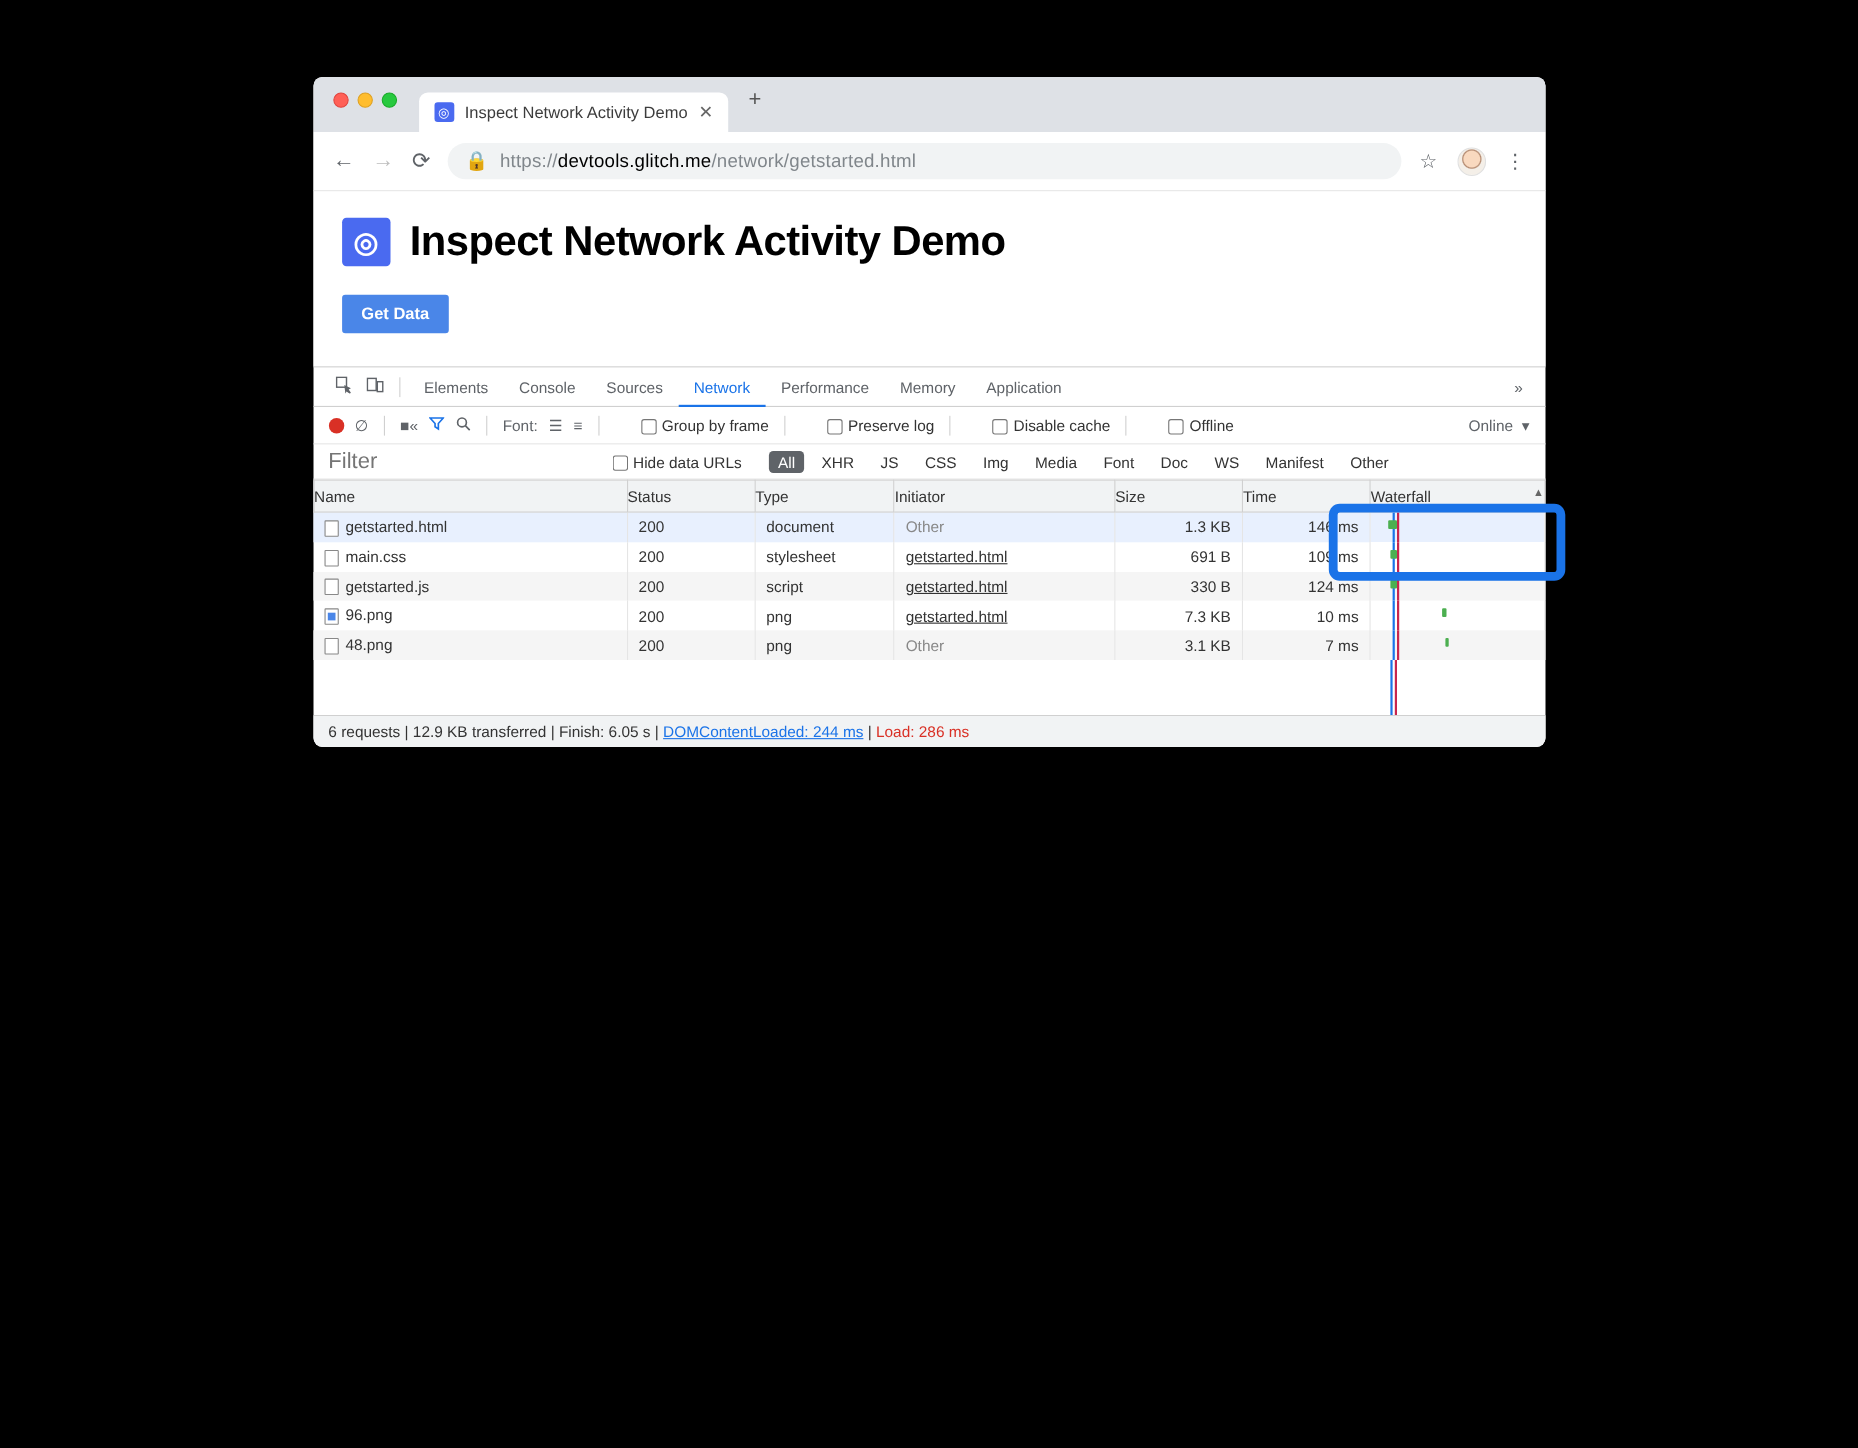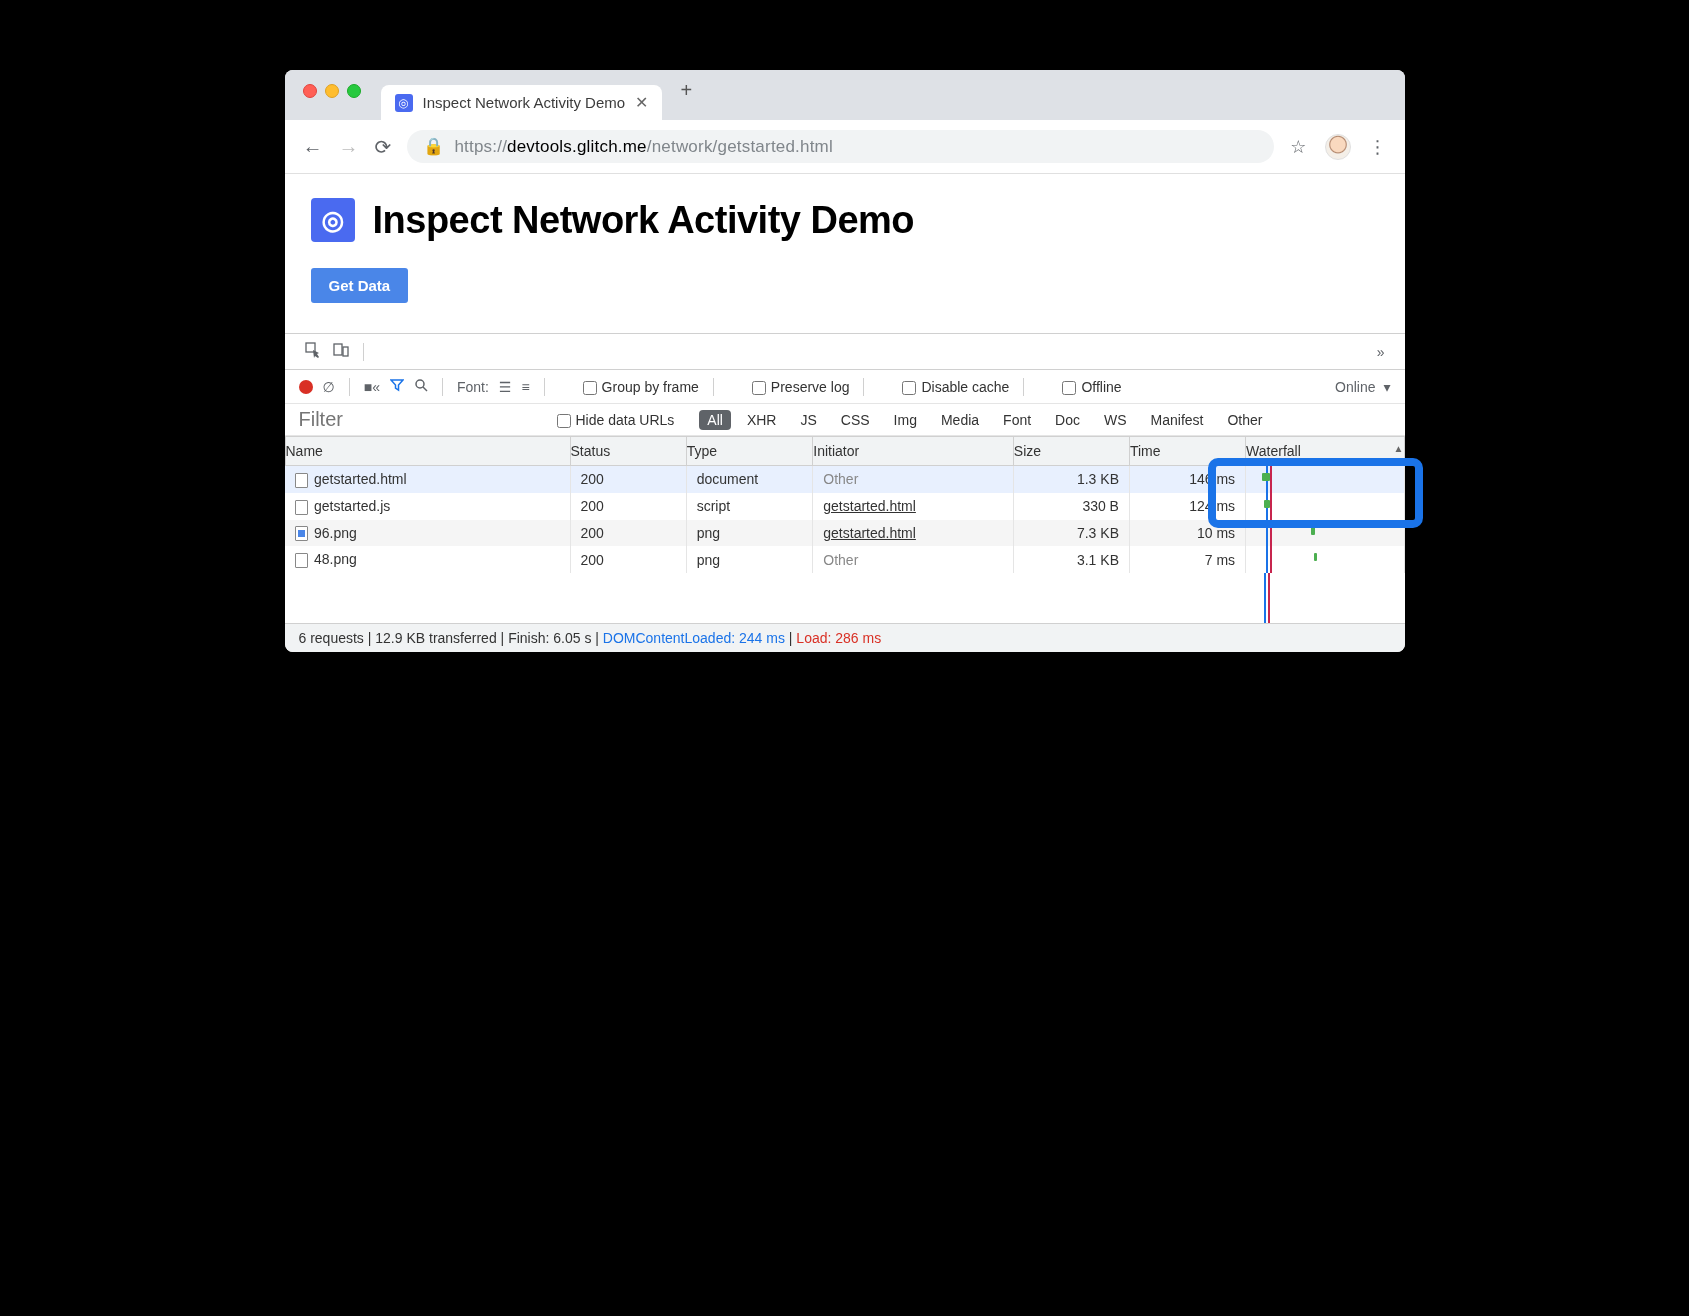--- a/index.html
+++ b/index.html
@@ -94,21 +94,21 @@
   .init-link { color:#333; text-decoration:underline; }
   .init-other { color:#888; }
   .td-right { text-align:right; }
   .file-icon { display:inline-block;width:13px;height:15px;border:1px solid #888;border-radius:1px;margin-right:6px;vertical-align:middle;position:relative; background:#fff;}
   .file-icon.blue::after { content:"";position:absolute;top:3px;left:2px;right:2px;bottom:3px;background:#4a86e8; }
   .wf-cell { position:relative; height:22px; }
   .wf-line { position:absolute;top:0;bottom:0;width:2px;background:#c7254e; left:24px;}
   .wf-line2 { position:absolute;top:0;bottom:0;width:2px;background:#1a73e8; left:20px;}
   .wf-tick { position:absolute;top:7px;height:8px;background:#4caf50; border-radius:1px; }
   .dt-status { padding:6px 14px; font-size:14px; background:#f1f3f4; border-top:1px solid #d0d0d0; border-radius:0 0 8px 8px; color:#333;}
-  .dt-status .dcl { color:#1a73e8; }
+  .dt-status .dcl { color:#1a73e8;text-decoration:underline; }
   .dt-status .load { color:#d93025; }
   .highlight-box {
     position:absolute; border:8px solid #1a73e8; border-radius:10px;
     pointer-events:none;
   }
   .th-sort { float:right; color:#666; font-size:10px; }
 </style>
 </head>
 <body>
 
@@ -162,20 +162,21 @@
             <path d="M8 8 l6 3 -2 1 2 3 -1 1 -3-2 -1 2z" fill="#5f6368"></path>
           </svg>
       </span>
       <span class="icon">
         <svg width="16" height="16" viewBox="0 0 16 16">
             <rect x="1" y="2" width="8" height="11" fill="none" stroke="#5f6368" stroke-width="1.3"></rect>
             <rect x="10" y="5" width="5" height="9" fill="none" stroke="#5f6368" stroke-width="1.3"></rect>
           </svg>
       </span>
       <span class="sep"></span>
+      <span id="dt-tabs-slot"><span class="dt-tab">Elements</span><span class="dt-tab">Console</span><span class="dt-tab">Sources</span><span class="dt-tab active">Network</span><span class="dt-tab">Performance</span><span class="dt-tab">Memory</span><span class="dt-tab">Application</span></span>
       <span class="icon" style="margin-left:auto">»</span>
     </div>
 
     <div class="dt-toolbar">
       <span class="record"></span>
       <span>∅</span>
       <span class="toolbar-sep"></span>
       <span>■«</span>
       <span style="color:#1a73e8">
         <svg width="14" height="14" viewBox="0 0 14 14">
@@ -259,20 +260,33 @@
             <td><span class="init-other">Other</span></td>
             <td class="td-right">1.3 KB</td>
             <td class="td-right">146 ms</td>
             <td class="wf-cell">
               <div class="wf-line2" style="left: 20px;"></div>
               <div class="wf-line" style="left: 24px;"></div>
               <div class="wf-tick" style="left: 16px; width: 8px;"></div>
             </td>
           </tr>
           <tr class="row">
+            <td><span class="file-icon"></span>main.css</td>
+            <td>200</td>
+            <td>stylesheet</td>
+            <td><span class="init-link">getstarted.html</span></td>
+            <td class="td-right">691 B</td>
+            <td class="td-right">109 ms</td>
+            <td class="wf-cell">
+              <div class="wf-line2" style="left: 20px;"></div>
+              <div class="wf-line" style="left: 24px;"></div>
+              <div class="wf-tick" style="left: 18px; width: 6px;"></div>
+            </td>
+          </tr>
+          <tr class="row">
             <td><span class="file-icon"></span>getstarted.js</td>
             <td>200</td>
             <td>script</td>
             <td><span class="init-link">getstarted.html</span></td>
             <td class="td-right">330 B</td>
             <td class="td-right">124 ms</td>
             <td class="wf-cell">
               <div class="wf-line2" style="left: 20px;"></div>
               <div class="wf-line" style="left: 24px;"></div>
               <div class="wf-tick" style="left: 18px; width: 6px;"></div>

